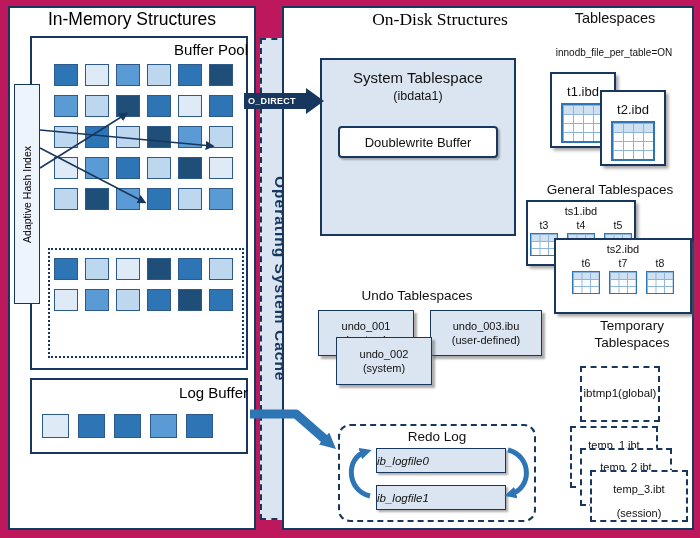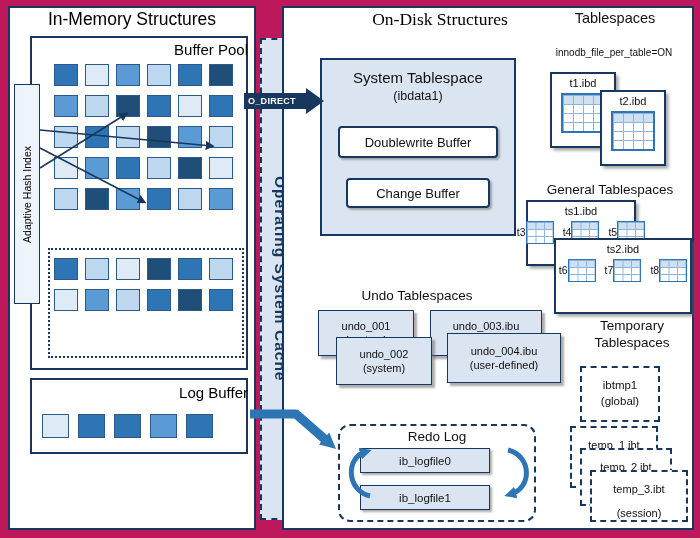--- a/index.html
+++ b/index.html
@@ -53,21 +53,21 @@
                display:flex; align-items:center; justify-content:center; font-size:13px;
                box-shadow:2px 2px 2px rgba(90,90,90,.45); box-sizing:border-box; }
   #dbw-box   { left:16px; top:66px;  width:160px; height:32px; }
   #st-cb-box { left:24px; top:118px; width:144px; height:30px; }
 
   #fpt-title   { left:540px; top:10px; width:150px; font-size:14.5px; line-height:1.2; }
   #fpt-setting { left:532px; top:47px; width:164px; font-size:10px; }
   .t-box { position:absolute; width:66px; height:76px; border:2px solid #17375e; background:#fff; box-sizing:border-box; }
   #t1-box { left:550px; top:72px; z-index:1; }
   #t2-box { left:600px; top:90px; z-index:2; }
-  .t-label { font-size:11px; text-align:center; margin-top:3px; }
+  .t-label { font-size:13px; text-align:center; margin-top:10px; }
   .tbl { width:40px; height:36px; margin:4px auto 0; border:2px solid #2e75b6; box-sizing:content-box;
          background-color:#fff;
          background-image:linear-gradient(to right,#8eb4dc 1px,transparent 1px),
                           linear-gradient(to bottom,#8eb4dc 1px,transparent 1px),
                           linear-gradient(#cfe0f0,#cfe0f0);
          background-size:10px 100%, 100% 9px, 100% 9px;
          background-repeat:repeat, repeat, no-repeat; }
   .tbl-sm { display:block; width:26px; height:21px; margin:2px auto 0; border:1.5px solid #2e75b6; box-sizing:content-box;
          background-color:#fff;
          background-image:linear-gradient(to right,#8eb4dc 1px,transparent 1px),
@@ -75,47 +75,47 @@
                           linear-gradient(#cfe0f0,#cfe0f0);
          background-size:8.5px 100%, 100% 7px, 100% 7px;
          background-repeat:repeat, repeat, no-repeat; }
 
   #gen-title { left:528px; top:182px; width:164px; font-size:13.5px; }
   .ts-box { position:absolute; border:2px solid #17375e; background:#fff; box-sizing:border-box; }
   #ts1-box { left:526px; top:200px; width:110px; height:66px; z-index:1; }
   #ts2-box { left:554px; top:238px; width:138px; height:76px; z-index:2; }
   .ts-name { font-size:11px; text-align:center; margin-top:3px; }
   .ts-row  { display:flex; justify-content:center; gap:9px; margin-top:2px; }
-  .ts-col  { display:flex; flex-direction:row; align-items:center; }
+  .ts-col  { display:flex; flex-direction:column; align-items:center; }
   .ts-tbl-label { font-size:10.5px; }
 
   #undo-title { left:337px; top:288px; width:160px; font-size:13.5px; }
   .undo-box { position:absolute; border:1.5px solid #17375e; background:#dbe5f1;
               display:flex; flex-direction:column; align-items:center; justify-content:center;
               font-size:11px; line-height:1.3; box-shadow:2.5px 2.5px 2px rgba(90,90,90,.5); box-sizing:border-box; }
   #u1 { left:318px; top:310px; width:96px;  height:46px; z-index:1; }
   #u2 { left:336px; top:337px; width:96px;  height:48px; z-index:2; }
   #u3 { left:430px; top:310px; width:112px; height:46px; z-index:1; }
   #u4 { left:447px; top:333px; width:114px; height:50px; z-index:2; }
 
   #tmp-title { left:568px; top:318px; width:128px; font-size:13.5px; line-height:1.25; }
   .dash-box { position:absolute; border:2px dashed #17375e; background:#fff; box-sizing:border-box; font-size:11px; }
-  #ibtmp1 { left:580px; top:366px; width:80px; height:56px; display:flex; flex-direction:column;
+  #ibtmp1 { left:580px; top:366px; width:80px; height:56px; display:flex; flex-direction:row;
             align-items:center; justify-content:center; line-height:1.35; font-size:11.5px; }
   #temp1 { left:570px; top:426px; width:88px; height:62px; z-index:1; }
   #temp2 { left:580px; top:448px; width:92px; height:58px; z-index:2; }
   #temp3 { left:590px; top:470px; width:98px; height:52px; z-index:3; }
   .temp-label { text-align:center; margin-top:10px; line-height:1.3; }
 
   #redo-box { left:338px; top:424px; width:198px; height:98px; border:2px dashed #17375e;
               border-radius:12px; background:#fff; box-sizing:border-box; }
   #redo-title { position:absolute; left:0; top:3px; width:100%; font-size:13.5px; text-align:center; }
-  .redo-file { position:absolute; left:20px; width:130px; height:25px; border:1.5px solid #17375e;
-               background:#dbe5f1; display:flex; align-items:center; justify-content:center;
-               font-size:11.5px; box-shadow:2px 2px 2px rgba(90,90,90,.5); box-sizing:border-box; }
+  .redo-file { position:absolute; left:36px; width:130px; height:25px; border:1.5px solid #17375e;
+               background:#dbe5f1; display:flex; align-items:center; justify-content:flex-start;
+               font-size:11.5px; box-shadow:2px 2px 2px rgba(90,90,90,.5); box-sizing:border-box;font-style:italic; }
   #rf0 { top:22px; } #rf1 { top:59px; }
 
   #overlay-svg { position:absolute; left:0; top:0; z-index:10; pointer-events:none; }
 </style>
 </head>
 <body>
 
 <div class="canvas">
 
   <div class="box" id="in-mem-box"></div>
@@ -215,23 +215,20 @@
 
   <div class="box" id="on-disk-box"></div>
   <div class="sec-title" id="on-disk-title">On-Disk Structures</div>
 
   <div class="abs" id="sys-ts">
     <div id="sys-ts-title">System Tablespace</div>
     <div id="sys-ts-sub">(ibdata1)</div>
     <div class="sys-inner" id="dbw-box">
       <span>Doublewrite Buffer</span>
     </div>
-    <div class="sys-inner" id="st-cb-box">
-      <span>Change Buffer</span>
-    </div>
   </div>
 
   <div class="abs ctr" id="fpt-title">
     <div>Tablespaces</div>
   </div>
   <div class="abs ctr" id="fpt-setting">innodb_file_per_table=ON</div>
 
   <div class="t-box shadow" id="t1-box">
     <div class="t-label">t1.ibd</div>
     <div class="tbl"></div>
@@ -283,24 +280,20 @@
   <div class="undo-box" id="u1">
     <div>undo_001</div>
     <div>(system)</div>
   </div>
   <div class="undo-box" id="u2">
     <div>undo_002</div>
     <div>(system)</div>
   </div>
   <div class="undo-box" id="u3">
     <div>undo_003.ibu</div>
-    <div>(user-defined)</div>
-  </div>
-  <div class="undo-box" id="u4">
-    <div>undo_004.ibu</div>
     <div>(user-defined)</div>
   </div>
 
   <div class="abs ctr" id="tmp-title">
     <div>Temporary</div>
     <div>Tablespaces</div>
   </div>
   <div class="dash-box" id="ibtmp1">
     <div>ibtmp1</div>
     <div>(global)</div>

